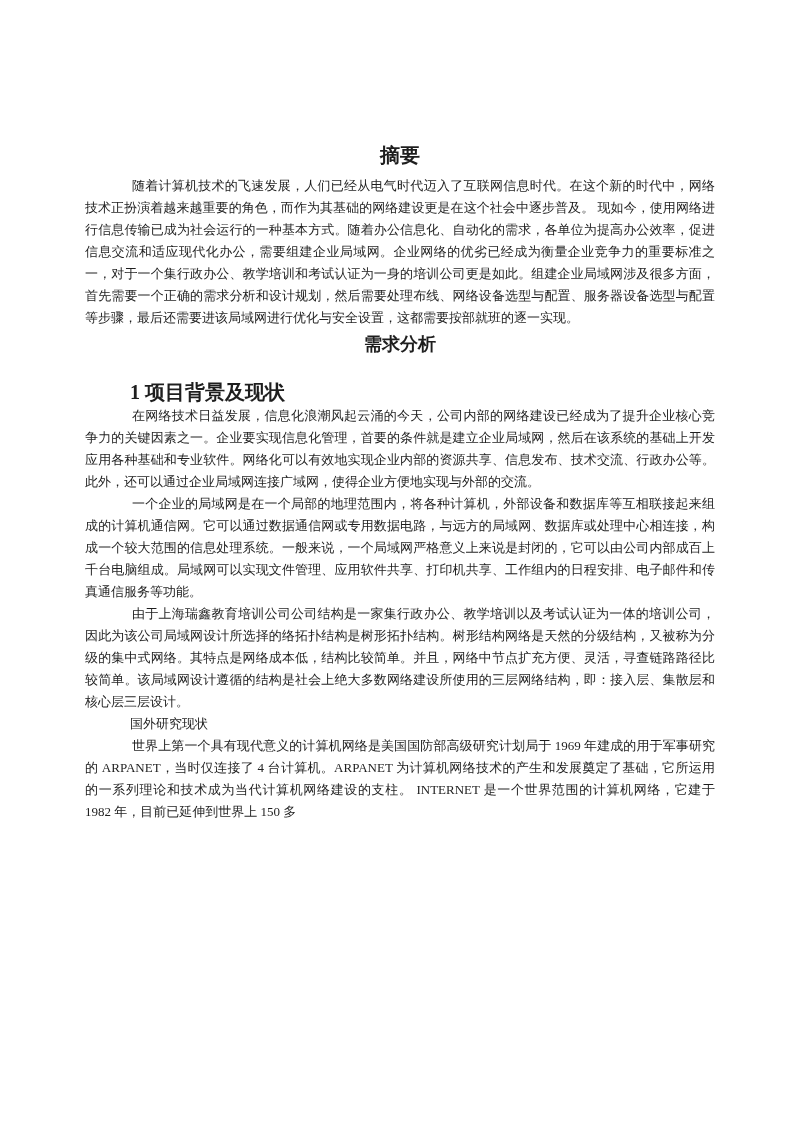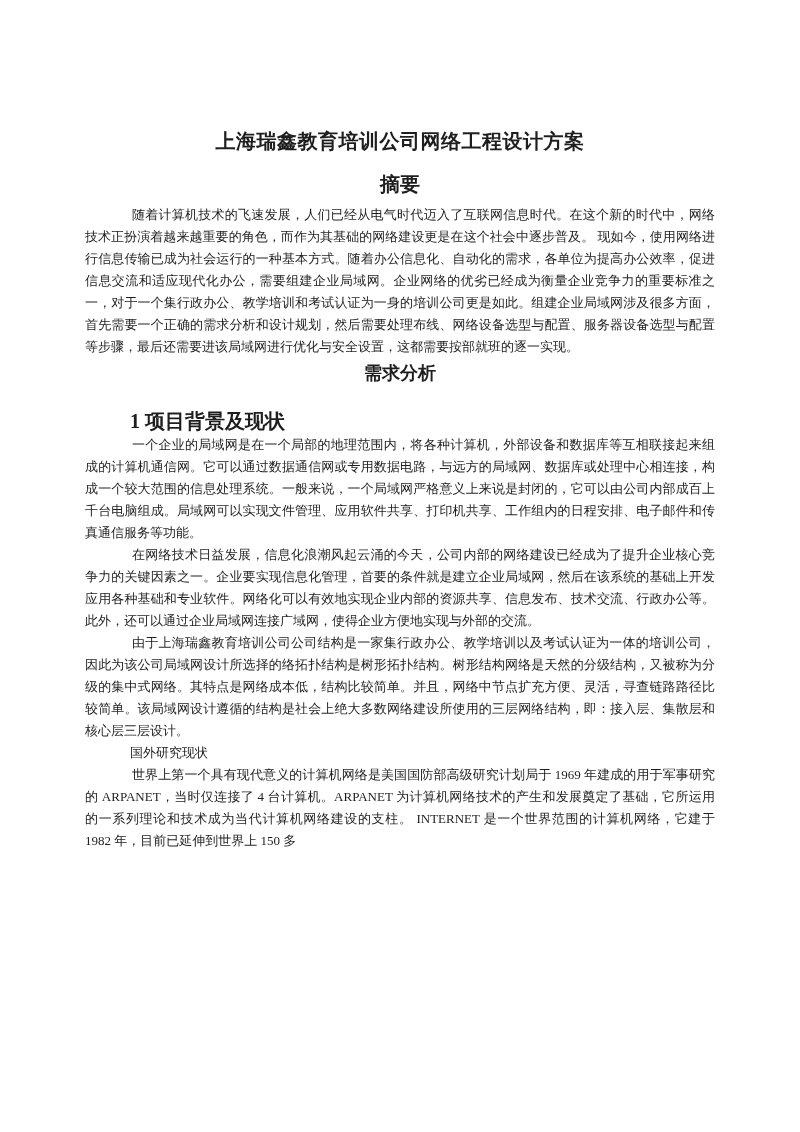--- a/index.html
+++ b/index.html
@@ -66,34 +66,33 @@
     text-indent: 45px;
     text-align: left;
   }
 </style>
 </head>
 <body>
 
 <div class="page">
   <div class="content">
 
-    <h1 class="doc-title">上海瑞鑫教育培训公司网络工程设计方案</h1>
 
     <h2 class="abstract-heading">摘要</h2>
 
     <p class="body-para first-body-para">随着计算机技术的飞速发展，人们已经从电气时代迈入了互联网信息时代。在这个新的时代中，网络技术正扮演着越来越重要的角色，而作为其基础的网络建设更是在这个社会中逐步普及。 现如今，使用网络进行信息传输已成为社会运行的一种基本方式。随着办公信息化、自动化的需求，各单位为提高办公效率，促进信息交流和适应现代化办公，需要组建企业局域网。企业网络的优劣已经成为衡量企业竞争力的重要标准之一，对于一个集行政办公、教学培训和考试认证为一身的培训公司更是如此。组建企业局域网涉及很多方面，首先需要一个正确的需求分析和设计规划，然后需要处理布线、网络设备选型与配置、服务器设备选型与配置等步骤，最后还需要进该局域网进行优化与安全设置，这都需要按部就班的逐一实现。</p>
 
     <h2 class="requirements-heading">需求分析</h2>
 
     <h3 class="sub-heading">1 项目背景及现状</h3>
 
 
+    <p class="body-para">在网络技术日益发展，信息化浪潮风起云涌的今天，公司内部的网络建设已经成为了提升企业核心竞争力的关键因素之一。企业要实现信息化管理，首要的条件就是建立企业局域网，然后在该系统的基础上开发应用各种基础和专业软件。网络化可以有效地实现企业内部的资源共享、信息发布、技术交流、行政办公等。此外，还可以通过企业局域网连接广域网，使得企业方便地实现与外部的交流。</p>
+
     <p class="body-para">一个企业的局域网是在一个局部的地理范围内，将各种计算机，外部设备和数据库等互相联接起来组成的计算机通信网。它可以通过数据通信网或专用数据电路，与远方的局域网、数据库或处理中心相连接，构成一个较大范围的信息处理系统。一般来说，一个局域网严格意义上来说是封闭的，它可以由公司内部成百上千台电脑组成。局域网可以实现文件管理、应用软件共享、打印机共享、工作组内的日程安排、电子邮件和传真通信服务等功能。</p>
-
-    <p class="body-para">在网络技术日益发展，信息化浪潮风起云涌的今天，公司内部的网络建设已经成为了提升企业核心竞争力的关键因素之一。企业要实现信息化管理，首要的条件就是建立企业局域网，然后在该系统的基础上开发应用各种基础和专业软件。网络化可以有效地实现企业内部的资源共享、信息发布、技术交流、行政办公等。此外，还可以通过企业局域网连接广域网，使得企业方便地实现与外部的交流。</p>
 
     <p class="body-para">由于上海瑞鑫教育培训公司公司结构是一家集行政办公、教学培训以及考试认证为一体的培训公司，因此为该公司局域网设计所选择的络拓扑结构是树形拓扑结构。树形结构网络是天然的分级结构，又被称为分级的集中式网络。其特点是网络成本低，结构比较简单。并且，网络中节点扩充方便、灵活，寻查链路路径比较简单。该局域网设计遵循的结构是社会上绝大多数网络建设所使用的三层网络结构，即：接入层、集散层和核心层三层设计。</p>
 
     <p class="body-para plain-subheading">国外研究现状</p>
 
     <p class="body-para">世界上第一个具有现代意义的计算机网络是美国国防部高级研究计划局于 1969 年建成的用于军事研究的 ARPANET，当时仅连接了 4 台计算机。ARPANET 为计算机网络技术的产生和发展奠定了基础，它所运用的一系列理论和技术成为当代计算机网络建设的支柱。 INTERNET 是一个世界范围的计算机网络，它建于 1982 年，目前已延伸到世界上 150 多</p>
 
   </div>
 </div>
 

